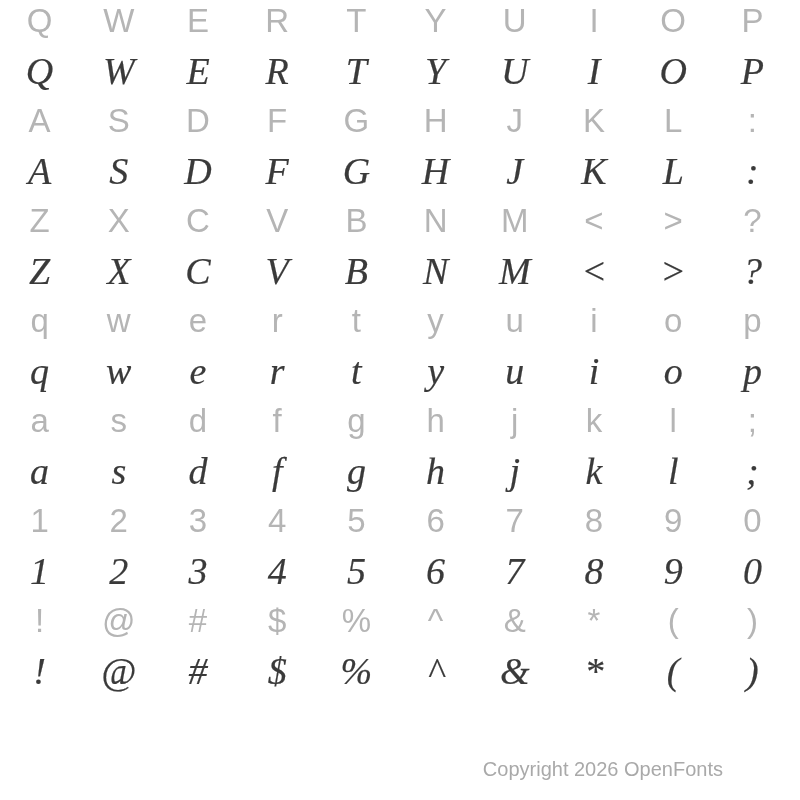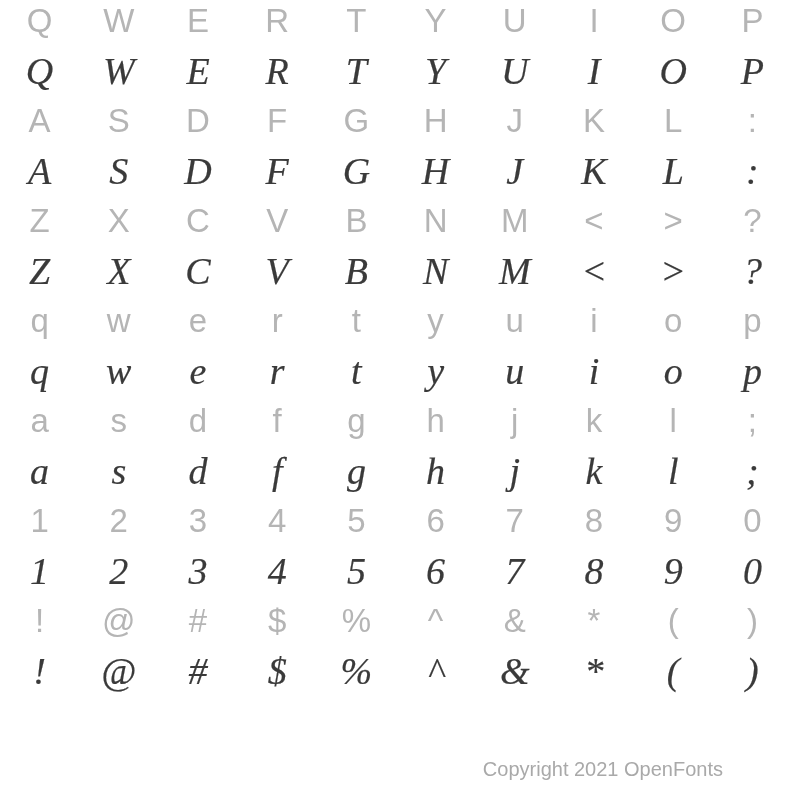--- a/index.html
+++ b/index.html
@@ -239,14 +239,14 @@
           <span class="cell">$</span>
           <span class="cell">%</span>
           <span class="cell">^</span>
           <span class="cell">&amp;</span>
           <span class="cell">*</span>
           <span class="cell">(</span>
           <span class="cell">)</span>
         </div>
       </div>
     </div>
-  <div class="footer">Copyright 2021 OpenFonts</div>
+  <div class="footer">Copyright 2026 OpenFonts</div>
 </div>
 
 </body></html>

